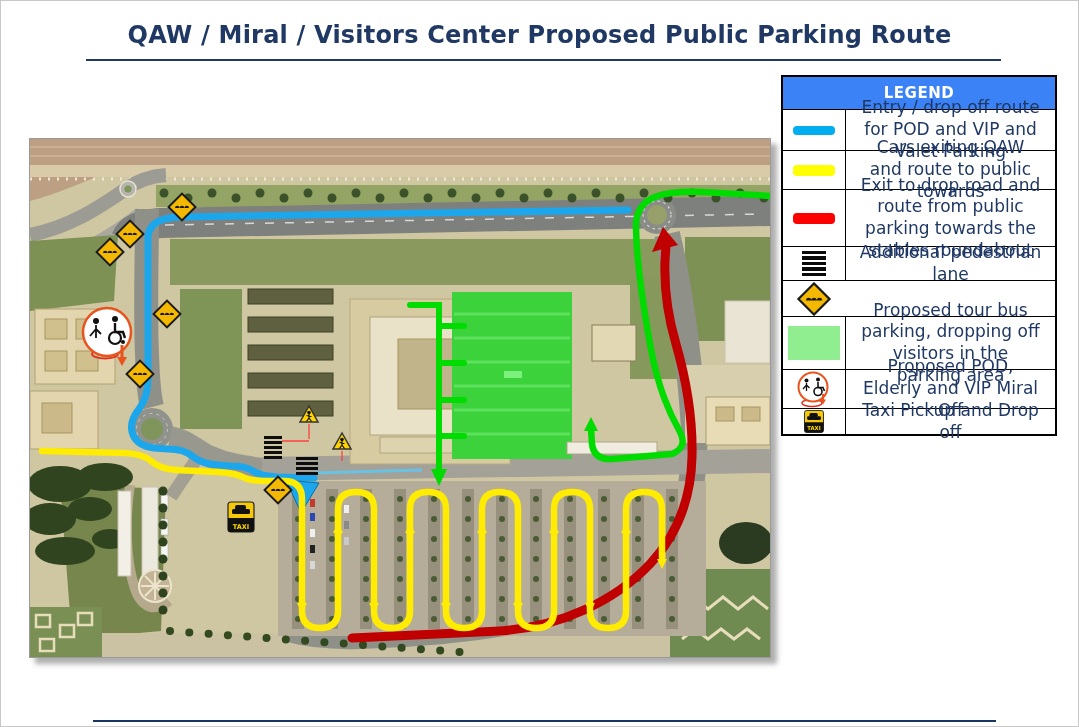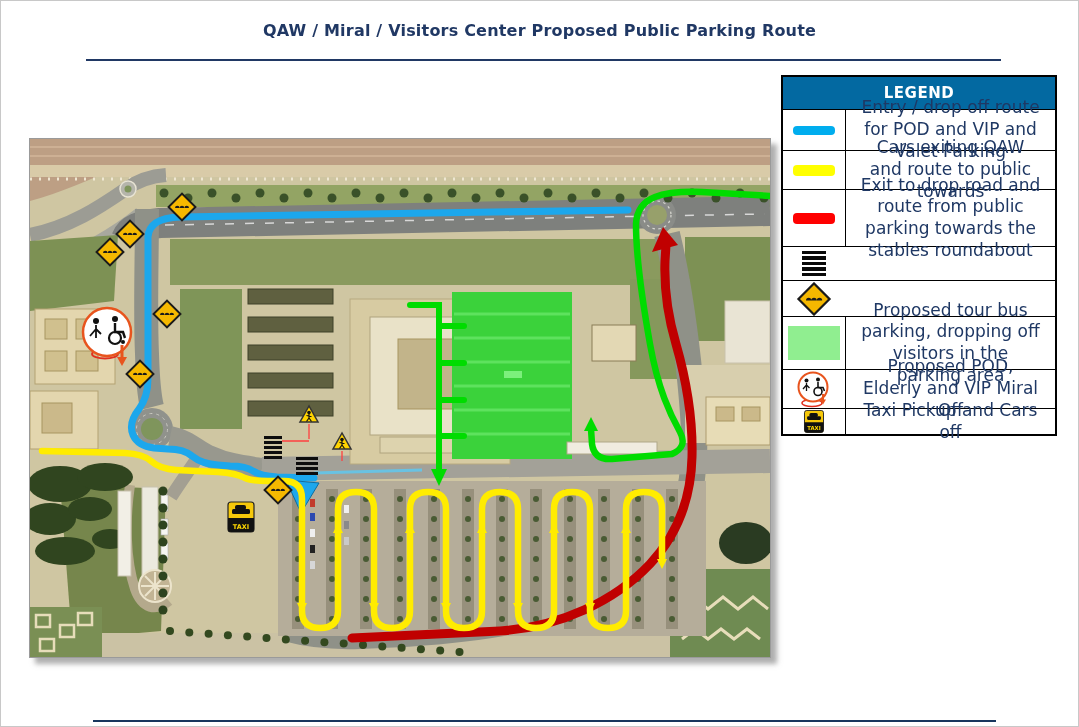--- a/index.html
+++ b/index.html
@@ -3,39 +3,39 @@
 <meta charset="utf-8">
 <style>
   html,body{margin:0;padding:0;}
   body{
     width:1079px;height:727px;position:relative;background:#ffffff;
     font-family:"DejaVu Sans","Liberation Sans",sans-serif;
     border:1px solid #c8c8c8;box-sizing:border-box;overflow:hidden;
   }
   .page-title{
     position:absolute;left:0;right:0;top:20px;text-align:center;
-    font-size:16px;font-weight:700;color:#203864;letter-spacing:.2px;
+    font-size:24px;font-weight:700;color:#203864;letter-spacing:.2px;
   }
   .title-rule{position:absolute;left:85px;top:58px;width:915px;height:2px;background:#203864;}
   .footer-rule{position:absolute;left:92px;top:719px;width:903px;height:2px;background:#17375e;}
 
   .map-wrap{
     position:absolute;left:28px;top:137px;width:740px;height:518px;
     border:1px solid #9a9a9a;box-sizing:content-box;
     box-shadow:6px 6px 5px rgba(110,110,110,.55);
     background:#cfc6a2;
   }
   .map-wrap svg{display:block;}
 
   .legend{
     position:absolute;left:780px;top:74px;width:276px;
     border:2px solid #000;box-sizing:border-box;background:#fff;
   }
   .legend-header{
-    height:32px;background:#0369a1;color:#fff;display:flex;align-items:center;justify-content:center;
+    height:32px;background:#3b82f6;color:#fff;display:flex;align-items:center;justify-content:center;
     font-size:15px;font-weight:700;letter-spacing:.5px;
   }
   .legend-row{display:flex;border-top:1px solid #000;}
   .legend-icon-cell{width:62px;display:flex;align-items:center;justify-content:center;flex:0 0 62px;}
   .legend-text-cell{
     flex:1;border-left:1px solid #000;display:flex;align-items:center;justify-content:center;
     text-align:center;font-size:17px;line-height:1.28;color:#1f3864;padding:2px 12px;box-sizing:border-box;
   }
   .swatch{width:42px;height:9px;border-radius:4px;}
   .ped-bars{display:flex;flex-direction:column;gap:2px;}
@@ -410,20 +410,21 @@
   <div class="legend-row" style="height:33px">
     <div class="legend-icon-cell">
       <div class="ped-bars">
           <i></i>
           <i></i>
           <i></i>
           <i></i>
           <i></i>
         </div>
     </div>
+    <div class="legend-text-cell">Additional pedestrian lane</div>
   </div>
 
   <div class="legend-row" style="height:35px">
     <div class="legend-icon-cell">
       <svg width="36" height="34" viewBox="-18 -17 36 34">
         <rect x="-11" y="-11" width="22" height="22" transform="rotate(45)" fill="#f5b800" stroke="#1a1a1a" stroke-width="2.2"></rect>
         <path d="M-8 1.5 a2.7 2.7 0 0 1 5.4 0 M-2.7 1.5 a2.7 2.7 0 0 1 5.4 0 M2.8 1.5 a2.7 2.7 0 0 1 5.4 0" fill="#1a1a1a"></path>
       </svg>
     </div>
   </div>
@@ -455,17 +456,17 @@
   <div class="legend-row" style="height:25px">
     <div class="legend-icon-cell">
       <svg width="22" height="23" viewBox="0 0 26 30">
         <rect x="0.6" y="0.6" width="24.8" height="28.8" rx="3" fill="#f6c80a" stroke="#222" stroke-width="1.2"></rect>
         <rect x="7" y="4" width="11" height="5" rx="2" fill="#111"></rect>
         <rect x="4" y="8" width="18" height="5" rx="1.5" fill="#111"></rect>
         <path d="M0.6,16 h24.8 v10.4 a3,3 0 0 1 -3,3 h-18.8 a3,3 0 0 1 -3,-3 z" fill="#111"></path>
         <text x="13" y="26" text-anchor="middle" font-size="7" font-weight="bold" fill="#ffd800" font-family="DejaVu Sans, sans-serif">TAXI</text>
       </svg>
     </div>
-    <div class="legend-text-cell">Taxi Pickup and Cars off</div>
+    <div class="legend-text-cell">Taxi Pickup and Drop off</div>
   </div>
 </div>
 
 <div class="footer-rule"></div>
 
 </body></html>

